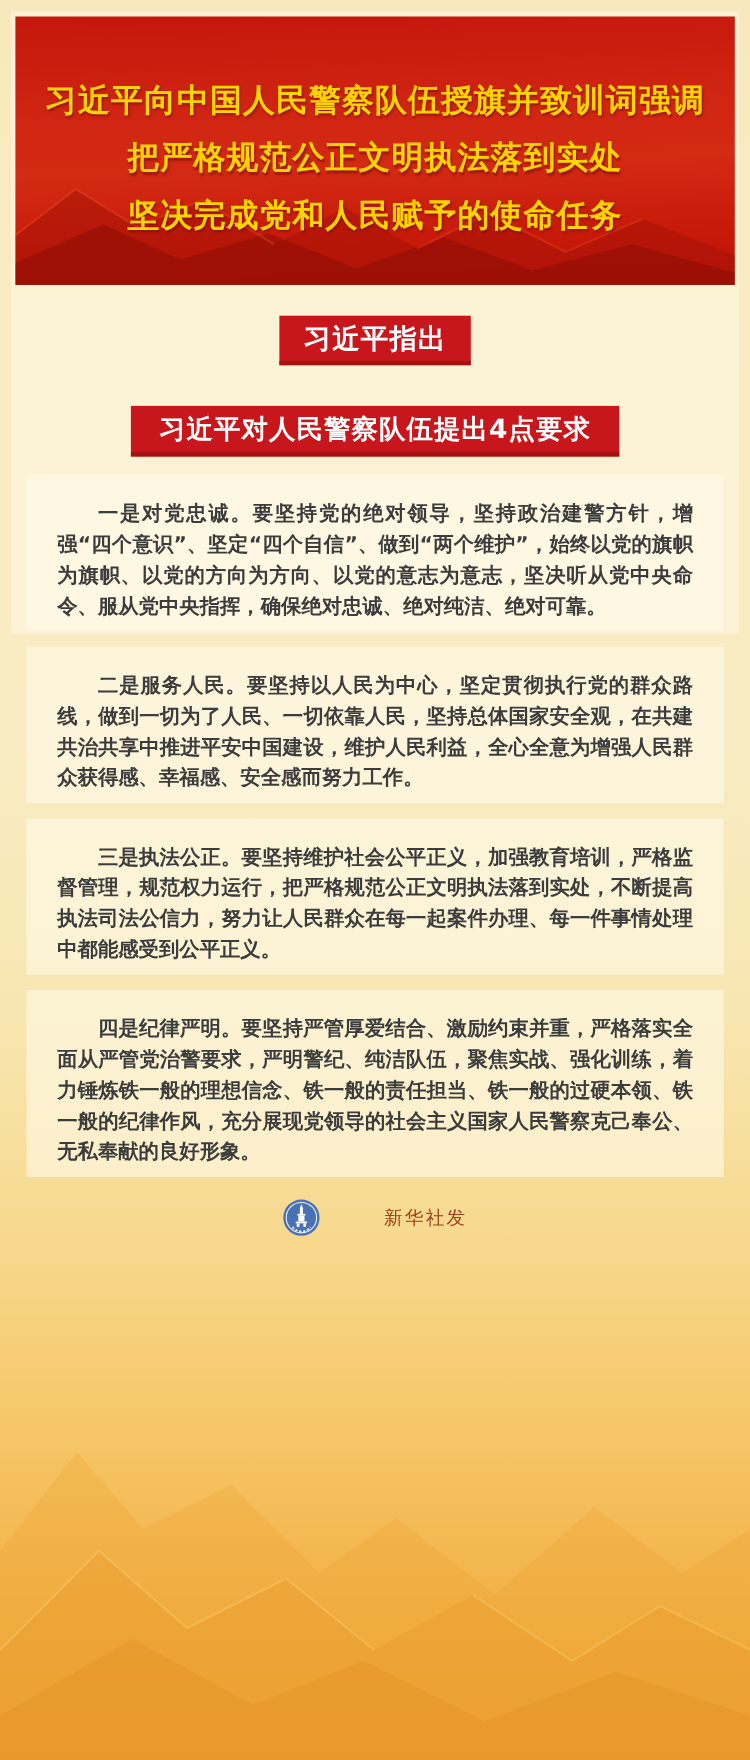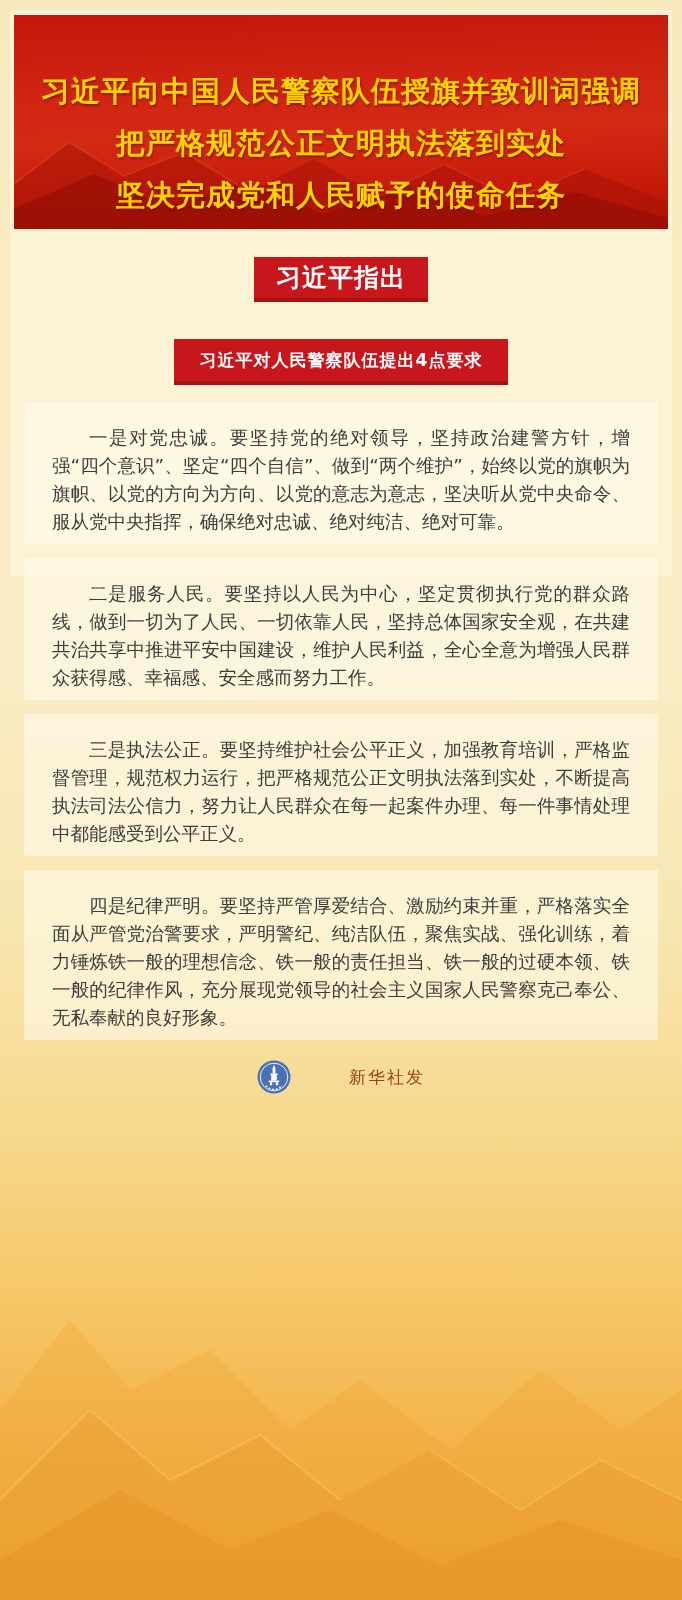--- a/index.html
+++ b/index.html
@@ -17,21 +17,21 @@
   .content-panel{
     position:absolute;left:10px;top:10px;width:662px;height:566px;
     background:rgba(255,250,234,0.45);
   }
   .layer{position:relative;z-index:1;}
   
   .bottom-scenery{position:absolute;left:0;bottom:0;width:682px;height:400px;z-index:0;}
   
   .banner{
     position:relative;
-    margin:15px 14px 0 14px;height:214px;
+    margin:15px 14px 0 14px;height:244px;
     background:linear-gradient(178deg,#c2170b 0%,#d02512 35%,#d32a14 55%,#c71a0a 80%,#bb1206 100%);
     overflow:hidden;
   }
   .banner-mountains{position:absolute;left:0;bottom:0;width:100%;height:115px;}
   .banner-titles{position:relative;padding-top:50px;text-align:center;}
   .banner-title-line{
     font-size:29px;font-weight:bold;color:#ffd400;
     line-height:52px;letter-spacing:1px;
     text-shadow:1px 2px 2px rgba(110,10,0,0.55);
     white-space:nowrap;
@@ -44,36 +44,37 @@
   }
   .badge-row{display:flex;justify-content:center;position:relative;z-index:2;}
   .badge-row.first{margin-top:28px;}
   .badge-row.second{margin-top:37px;}
   .badge{
     background:#c8171c;color:#ffffff;font-weight:bold;
     font-size:25px;line-height:25px;padding:8px 22px;
     border-bottom:4px solid #a31410;
     letter-spacing:1px;white-space:nowrap;
   }
-  .badge.wide{font-size:17px;line-height:24px;padding:9px 26px;}
+  .badge.wide{font-size:24px;line-height:24px;padding:9px 26px;}
   .quote-box{
     position:relative;z-index:1;
     margin:-21px 24px 0 24px;
     background:rgba(255,250,232,0.70);
     padding:42px 28px 26px 28px;
   }
   .quote-box p, .req-box p{
     margin:0;font-size:18.5px;line-height:28px;color:#3c3c3c;
     text-align:justify;text-indent:2em;
   }
   .req-box{
     position:relative;z-index:1;
     margin:14px 24px 0 24px;
     background:rgba(255,250,232,0.62);
     padding:22px 28px 8px 28px;
+    font-weight:bold;
   }
   .req-box.first{margin-top:17px;}
   
   .footer{
     position:relative;z-index:1;
     margin-top:20px;
     display:flex;align-items:center;justify-content:center;gap:10px;
   }
   .credit{font-size:17px;color:#9a421c;letter-spacing:2px;margin-left:48px;}
 </style>

